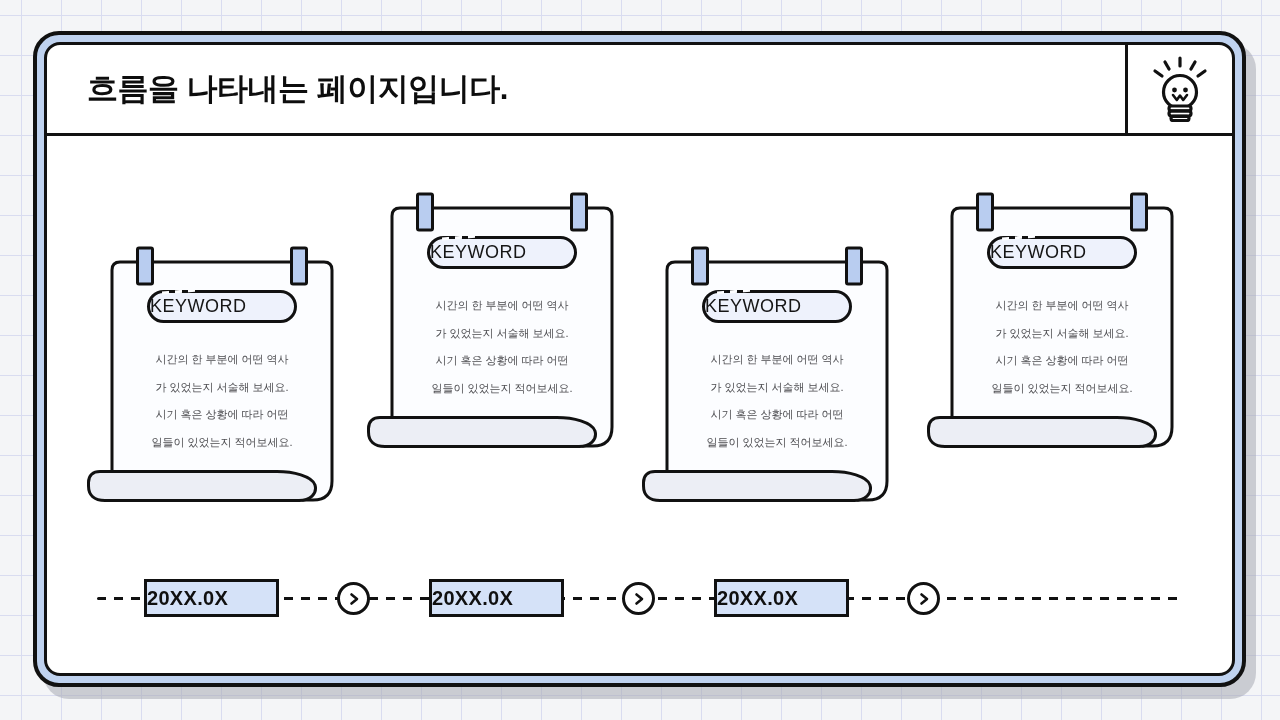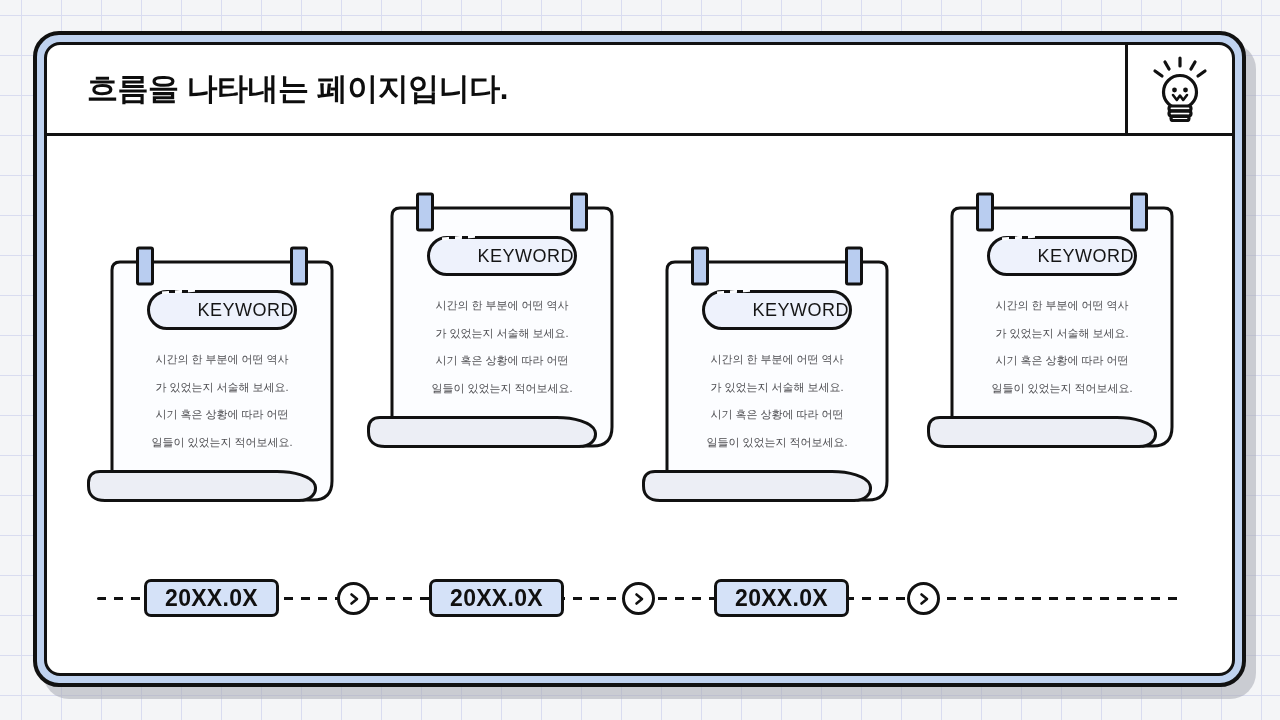--- a/index.html
+++ b/index.html
@@ -41,23 +41,23 @@
   
   .note{position:absolute;width:250px;height:266px;}
   .note.low{top:104px;}
   .note.high{top:50px;}
   .paper-svg{position:absolute;left:0;top:0;width:250px;height:266px;}
   .paper-fill{fill:var(--note-paper,#fcfdff);stroke:none;}
   .paper-stroke{fill:none;stroke:var(--outline,#111);stroke-width:3;stroke-linecap:round;stroke-linejoin:round;}
   .curl{fill:var(--curl-shade,#eceef5);stroke:var(--outline,#111);stroke-width:3;stroke-linejoin:round;}
   .clip{fill:var(--note-clip,#b9cdf0);stroke:var(--outline,#111);stroke-width:3;}
   .pill{
-    position:absolute;left:63px;top:50px;width:150px;height:40px;box-sizing:border-box;
+    position:absolute;left:63px;top:50px;width:150px;height:33px;box-sizing:border-box;
     background:var(--keyword-pill,#eef2fc);border:3px solid var(--outline,#111);
-    border-radius:21px;display:flex;align-items:center;justify-content:flex-end;
+    border-radius:21px;display:flex;align-items:center;justify-content:flex-start;
     font-size:18px;font-weight:500;letter-spacing:0.5px;color:#151515;
   }
   .pill::before{ 
     content:"";position:absolute;top:-3px;left:12px;width:36px;height:3px;
     transform:rotate(-5deg);
     background:repeating-linear-gradient(90deg,var(--note-paper,#fcfdff) 0 7px,transparent 7px 13px);
   }
   .note-body{
     position:absolute;left:28px;top:106px;width:220px;text-align:center;
     font-size:11px;line-height:27.5px;color:var(--body-text,#4c4c50);
@@ -65,22 +65,22 @@
   }
   
   .tl-line{
     position:absolute;left:50px;top:461px;width:1083px;height:3px;
     background:repeating-linear-gradient(90deg,var(--outline,#111) 0 9px,transparent 9px 17px);
     border-radius:2px;
   }
   .tl-box{
     position:absolute;top:443px;width:135px;height:38px;box-sizing:border-box;
     background:var(--timeline-box,#d5e2f8);border:3px solid var(--outline,#111);
-    border-radius:7px;display:flex;align-items:center;justify-content:center;
-    font-size:23px;font-weight:700;color:#101010;letter-spacing:0.3px;
+    border-radius:0;display:flex;align-items:center;justify-content:flex-start;
+    font-size:20px;font-weight:700;color:#101010;letter-spacing:0.3px;
   }
   .tl-circle{
     position:absolute;top:446px;width:33px;height:33px;box-sizing:border-box;
     background:#fff;border:3.5px solid var(--outline,#111);border-radius:50%;
     display:flex;align-items:center;justify-content:center;
   }
 </style>
 </head>
 <body>
 

